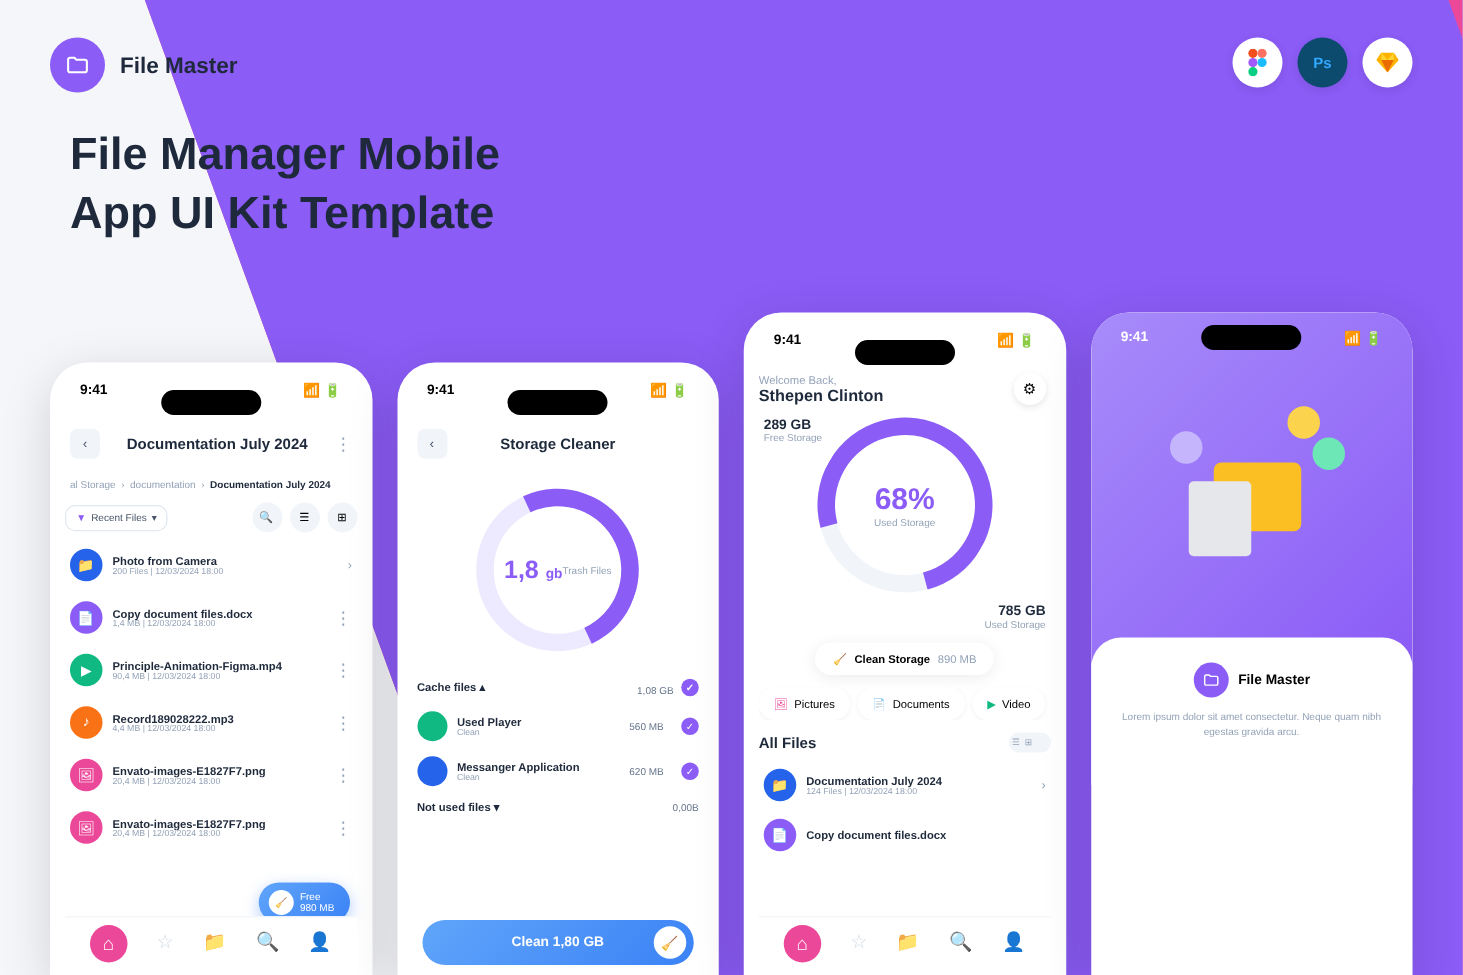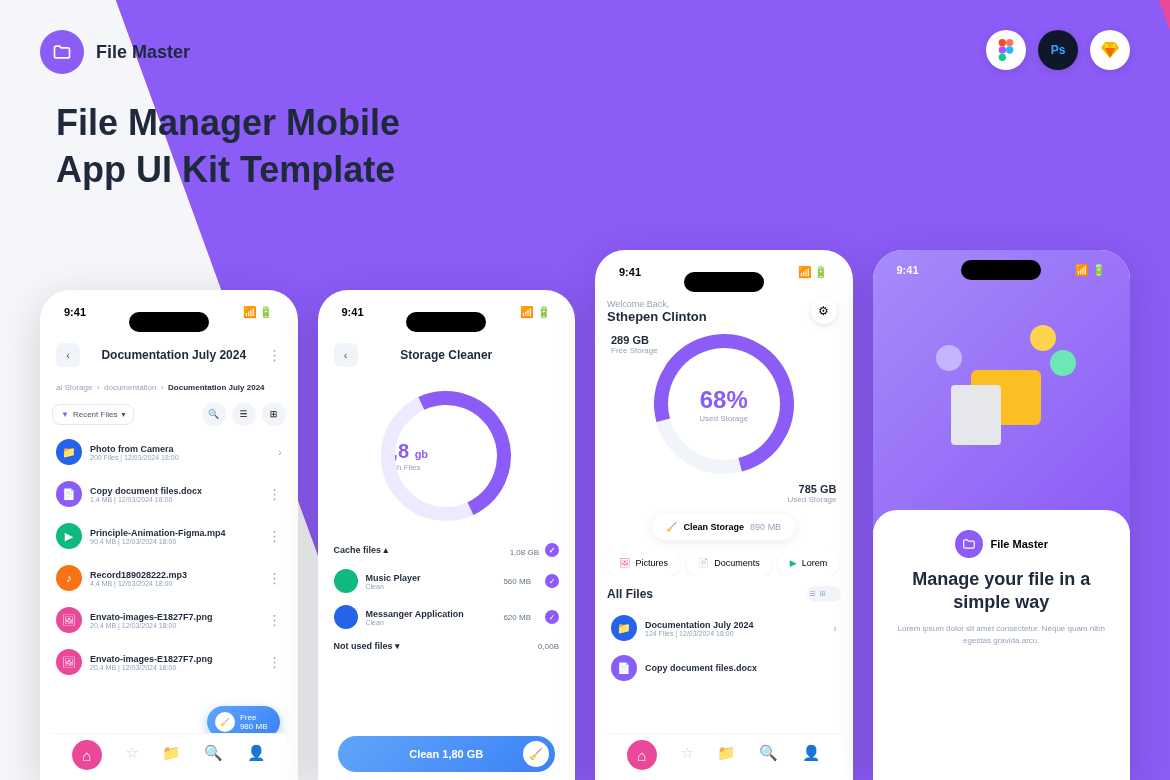--- a/index.html
+++ b/index.html
@@ -34,21 +34,21 @@
 .file-icon{width:26px;height:26px;border-radius:50%;display:flex;align-items:center;justify-content:center;color:#fff;font-size:11px;flex-shrink:0}
 .file-info{flex:1;min-width:0}
 .file-name{font-size:9px;font-weight:600;color:#1e293b;white-space:nowrap;overflow:hidden;text-overflow:ellipsis}
 .file-meta{font-size:7px;color:#94a3b8}
 .chev{color:#94a3b8;font-size:10px}
 .fab{position:absolute;bottom:42px;right:6px;background:linear-gradient(135deg,#60a5fa,#3b82f6);color:#fff;border-radius:20px;padding:6px 12px 6px 8px;display:flex;align-items:center;gap:5px;font-size:8px;box-shadow:0 4px 12px rgba(59,130,246,0.4)}
 .fab-icon{width:20px;height:20px;background:#fff;border-radius:50%;display:flex;align-items:center;justify-content:center;color:#3b82f6}
 .bottom-nav{position:absolute;bottom:0;left:0;right:0;display:flex;justify-content:space-around;padding:10px 8px;background:#fff;border-top:1px solid #f1f5f9}
 .nav-item{color:#cbd5e1;font-size:15px}
 .nav-item.active{width:30px;height:30px;background:#ec4899;border-radius:50%;display:flex;align-items:center;justify-content:center;color:#fff;margin-top:-4px}
-.storage-circle{width:130px;height:130px;margin:16px auto;position:relative;display:flex;justify-content:center;flex-direction:column}
+.storage-circle{width:130px;height:130px;margin:16px auto;position:relative;display:flex;align-items:center;justify-content:center;flex-direction:row}
 .ring{position:absolute;inset:0;border-radius:50%;border:14px solid #ede9fe}
 .ring-fill{position:absolute;inset:0;border-radius:50%;border:14px solid transparent;border-top-color:#8b5cf6;border-right-color:#8b5cf6;transform:rotate(20deg)}
 .circle-val{font-size:20px;font-weight:700;color:#8b5cf6}
 .circle-lbl{font-size:8px;color:#94a3b8}
 .cache-row{display:flex;justify-content:space-between;align-items:center;padding:6px 4px;font-size:9px;color:#1e293b;font-weight:600}
 .cache-size{font-size:8px;color:#64748b;font-weight:400}
 .check{width:14px;height:14px;background:#8b5cf6;border-radius:50%;color:#fff;font-size:8px;display:flex;align-items:center;justify-content:center;margin-left:6px}
 .app-row{display:flex;align-items:center;gap:8px;padding:6px 4px}
 .app-icon{width:24px;height:24px;border-radius:50%}
 .clean-btn{position:absolute;bottom:8px;left:8px;right:8px;background:linear-gradient(135deg,#60a5fa,#3b82f6);color:#fff;border-radius:20px;padding:12px;text-align:center;font-size:11px;font-weight:600;display:flex;align-items:center;justify-content:center;gap:10px}
@@ -102,21 +102,21 @@
 <div class="tool-icons">
   <div class="tool-icon">
       <svg width="16" height="22" viewBox="0 0 12 18">
         <circle cx="3" cy="3" r="3" fill="#f24e1e"></circle>
         <circle cx="9" cy="3" r="3" fill="#ff7262"></circle>
         <circle cx="3" cy="9" r="3" fill="#a259ff"></circle>
         <circle cx="9" cy="9" r="3" fill="#1abcfe"></circle>
         <circle cx="3" cy="15" r="3" fill="#0acf83"></circle>
       </svg>
     </div>
-  <div class="tool-icon" style="background:#0f172a">
+  <div class="tool-icon" style="background:#0c4a6e">
       <span style="color:#31a8ff;font-size:12px;font-weight:700">Ps</span>
     </div>
   <div class="tool-icon">
       <svg width="18" height="16" viewBox="0 0 18 16">
         <path fill="#fdb300" d="M4 0h10l4 6-9 10L0 6z"></path>
         <path fill="#ea6c00" d="M4 6h10l-5 10z"></path>
         <path fill="#fdd231" d="M4 0l5 6L4 6zM14 0l-5 6h5z"></path>
       </svg>
     </div>
 </div>
@@ -231,21 +231,21 @@
   <div class="cache-row">
           <span><span>Cache files</span> ▴</span>
           <span style="display:flex;align-items:flex-end">
             <span class="cache-size">1,08 GB</span>
             <span class="check">✓</span>
           </span>
         </div>
   <div class="app-row">
           <div class="app-icon" style="background:#10b981"></div>
           <div class="file-info">
-            <div class="file-name">Music Player</div>
+            <div class="file-name">Used Player</div>
             <div class="file-meta">Clean</div>
           </div>
           <span class="cache-size">560 MB</span>
           <span class="check">✓</span>
         </div>
   <div class="app-row">
           <div class="app-icon" style="background:#2563eb"></div>
           <div class="file-info">
             <div class="file-name">Messanger Application</div>
             <div class="file-meta">Clean</div>
@@ -299,21 +299,21 @@
     <div class="cat-chip">
             <span style="color:#ec4899">🖼</span>
             <span>Pictures</span>
           </div>
     <div class="cat-chip">
             <span style="color:#8b5cf6">📄</span>
             <span>Documents</span>
           </div>
     <div class="cat-chip">
             <span style="color:#10b981">▶</span>
-            <span>Lorem</span>
+            <span>Video</span>
           </div>
   </div>
   <div class="section-head">
           <div class="section-title">All Files</div>
           <div class="toggle">
             <span>☰</span>
             <span>⊞</span>
           </div>
         </div>
   <div class="file-item">
@@ -358,19 +358,18 @@
   </div>
   <div class="ob-bottom">
     <div class="ob-logo">
             <div class="ob-logo-c">
               <svg width="14" height="14" viewBox="0 0 24 24" fill="none" stroke="#fff" stroke-width="2">
                 <path d="M3 7a2 2 0 012-2h4l2 2h8a2 2 0 012 2v8a2 2 0 01-2 2H5a2 2 0 01-2-2V7z"></path>
               </svg>
             </div>
             <span style="font-size:11px;font-weight:700">File Master</span>
           </div>
-    <div class="ob-title">Manage your file in a simple way</div>
     <div class="ob-desc">Lorem ipsum dolor sit amet consectetur. Neque quam nibh egestas gravida arcu.</div>
   </div>
 </div>
     </div>
 
 </div>
 
 </body></html>

